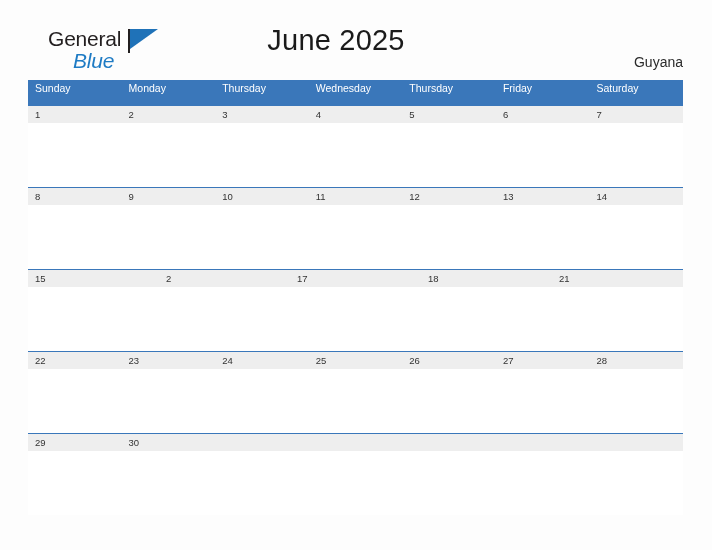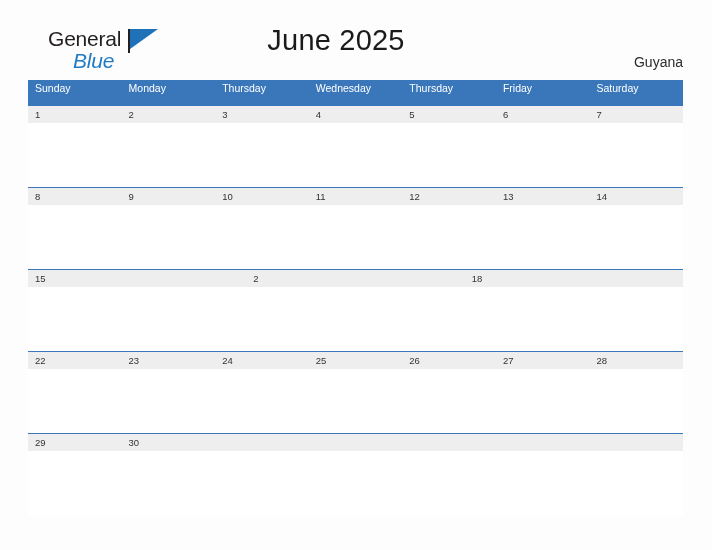--- a/index.html
+++ b/index.html
@@ -236,21 +236,23 @@
         <div class="event-cell"></div>
         <div class="event-cell"></div>
         <div class="event-cell"></div>
       </div>
     </div>
 
     <div class="week-row">
       <div class="dates-strip">
         <div class="date-cell">15</div>
         <div class="date-cell">2</div>
+        <div class="date-cell">17</div>
         <div class="date-cell">18</div>
+        <div class="date-cell">21</div>
       </div>
       <div class="events-strip">
         <div class="event-cell"></div>
         <div class="event-cell"></div>
         <div class="event-cell"></div>
         <div class="event-cell"></div>
         <div class="event-cell"></div>
         <div class="event-cell"></div>
         <div class="event-cell"></div>
       </div>

